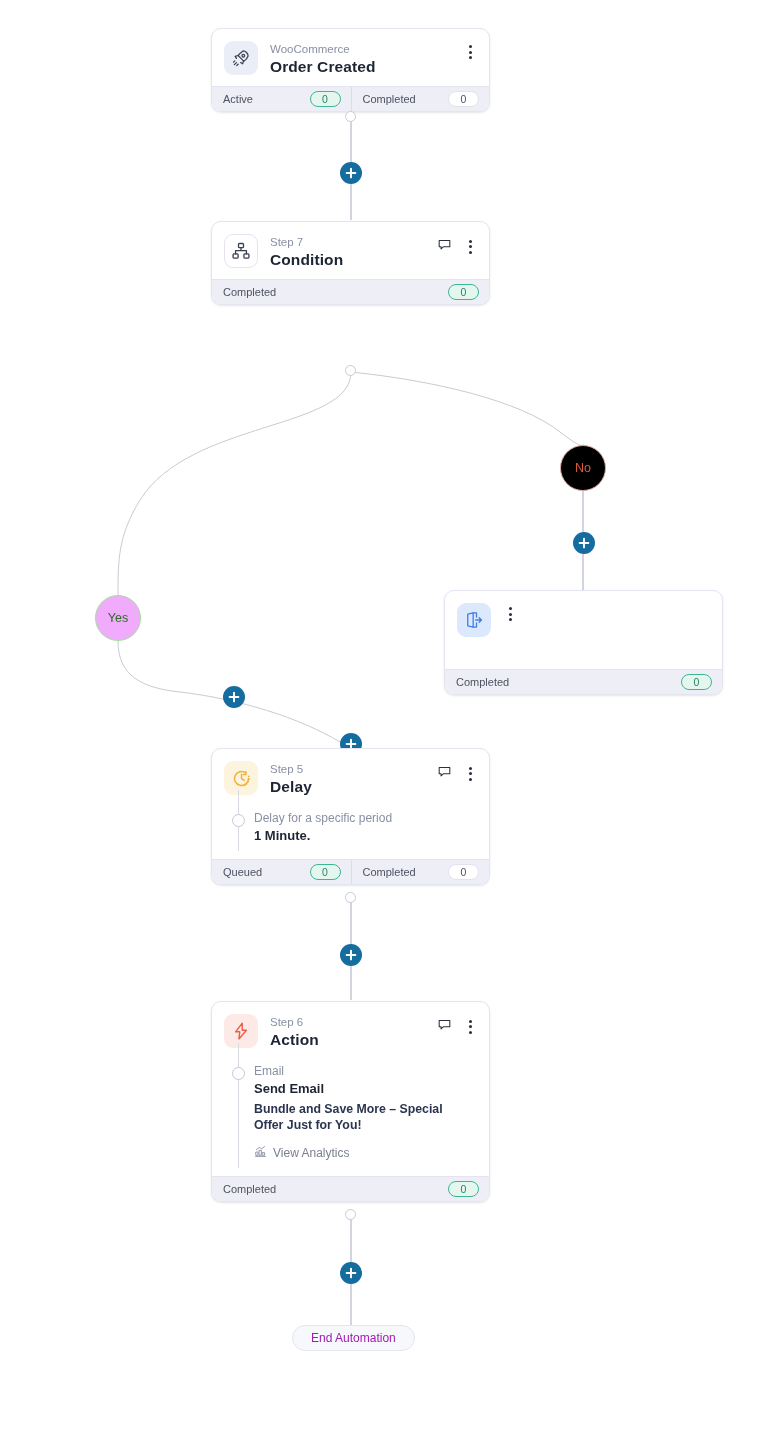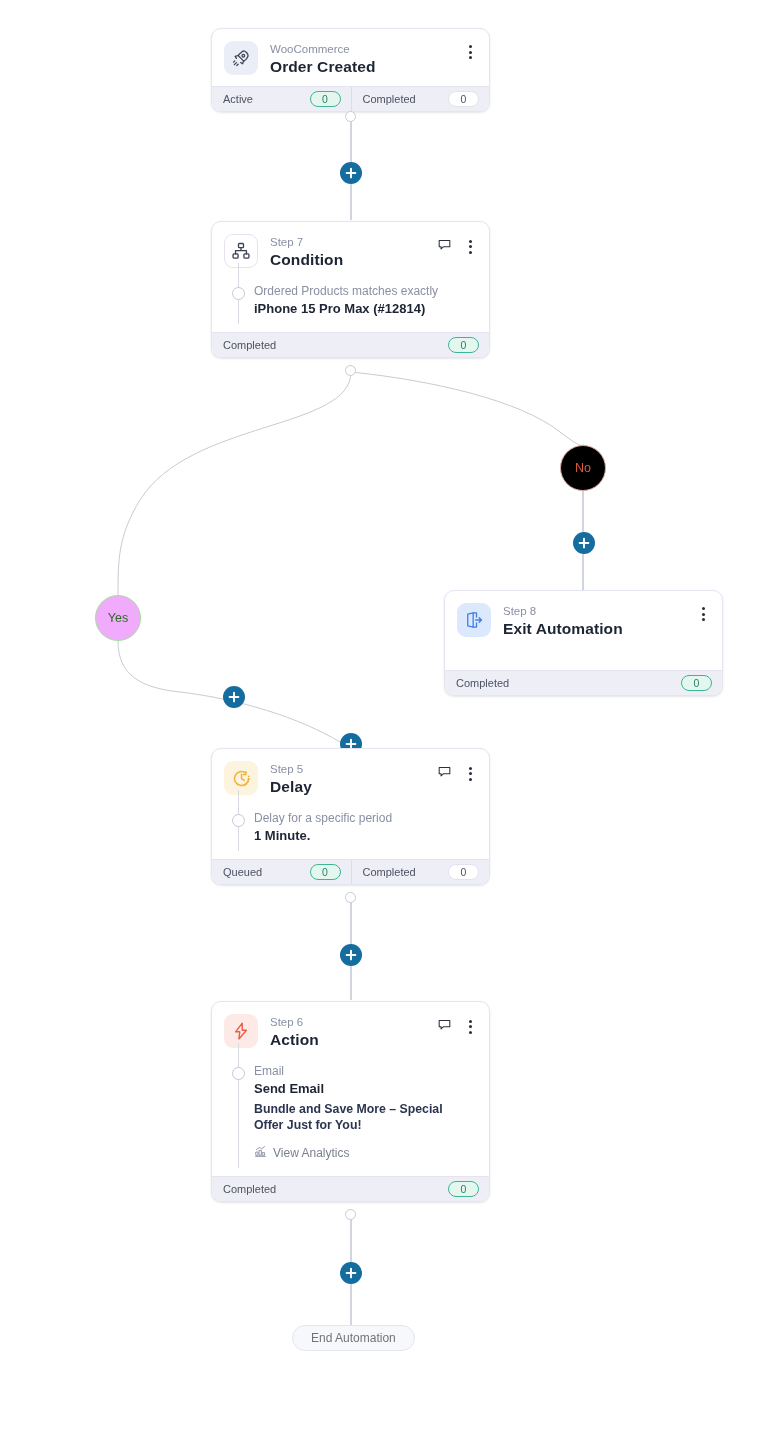--- a/index.html
+++ b/index.html
@@ -215,21 +215,21 @@
   
   .end-pill {
     position: absolute;
     height: 26px;
     padding: 0 18px;
     border-radius: 14px;
     background: #f7f8fb;
     border: 1px solid #e3e6ef;
     display: flex; align-items: center; justify-content: center;
     font-size: 12px;
-    color: #737373;
+    color: #a21caf;
     cursor: pointer;
   }
 </style>
 </head>
 <body>
 
 <div id="canvas">
 
   <svg id="wires" viewBox="0 0 774 1450">
 
@@ -309,26 +309,20 @@
             <path d="M3.5 5.5h17v10h-10l-4 3.5v-3.5h-3z"></path>
           </svg>
         </span>
         <div class="dots">
             <i></i>
             <i></i>
             <i></i>
           </div>
       </div>
     </div>
-    <div class="node-body">
-      <div class="rail"></div>
-      <div class="rail-dot"></div>
-      <div class="b-label">Ordered Products matches exactly</div>
-      <div class="b-value">iPhone 15 Pro Max (#12814)</div>
-    </div>
     <div class="node-foot">
       <div class="foot-cell">
         <span class="foot-label">Completed</span>
         <span class="pill pill-green">0</span>
       </div>
     </div>
   </div>
   <div class="port" style="left:345px; top:365px;"></div>
 
   <div class="branch branch-yes" style="left:95px; top:595px;">
@@ -345,24 +339,20 @@
   </div>
 
   <div class="node" style="left:444px; top:590px; width:279px;">
     <div class="node-head">
       <div class="node-icon ic-exit">
         <svg width="20" height="20" viewBox="0 0 24 24" fill="none" stroke="#3f7fe8" stroke-width="1.6" stroke-linecap="round" stroke-linejoin="round">
           <path d="M11 3.5L4.5 5v14L11 20.5z"></path>
           <path d="M11 3.5h4v5M15 15.5v5h-4"></path>
           <path d="M14 12h7M18.2 9.2L21 12l-2.8 2.8"></path>
         </svg>
-      </div>
-      <div class="head-text">
-        <div class="node-sub">Step 8</div>
-        <div class="node-title">Exit Automation</div>
       </div>
       <div class="head-actions">
         <div class="dots">
             <i></i>
             <i></i>
             <i></i>
           </div>
       </div>
     </div>
     <div style="height:22px;"></div>

